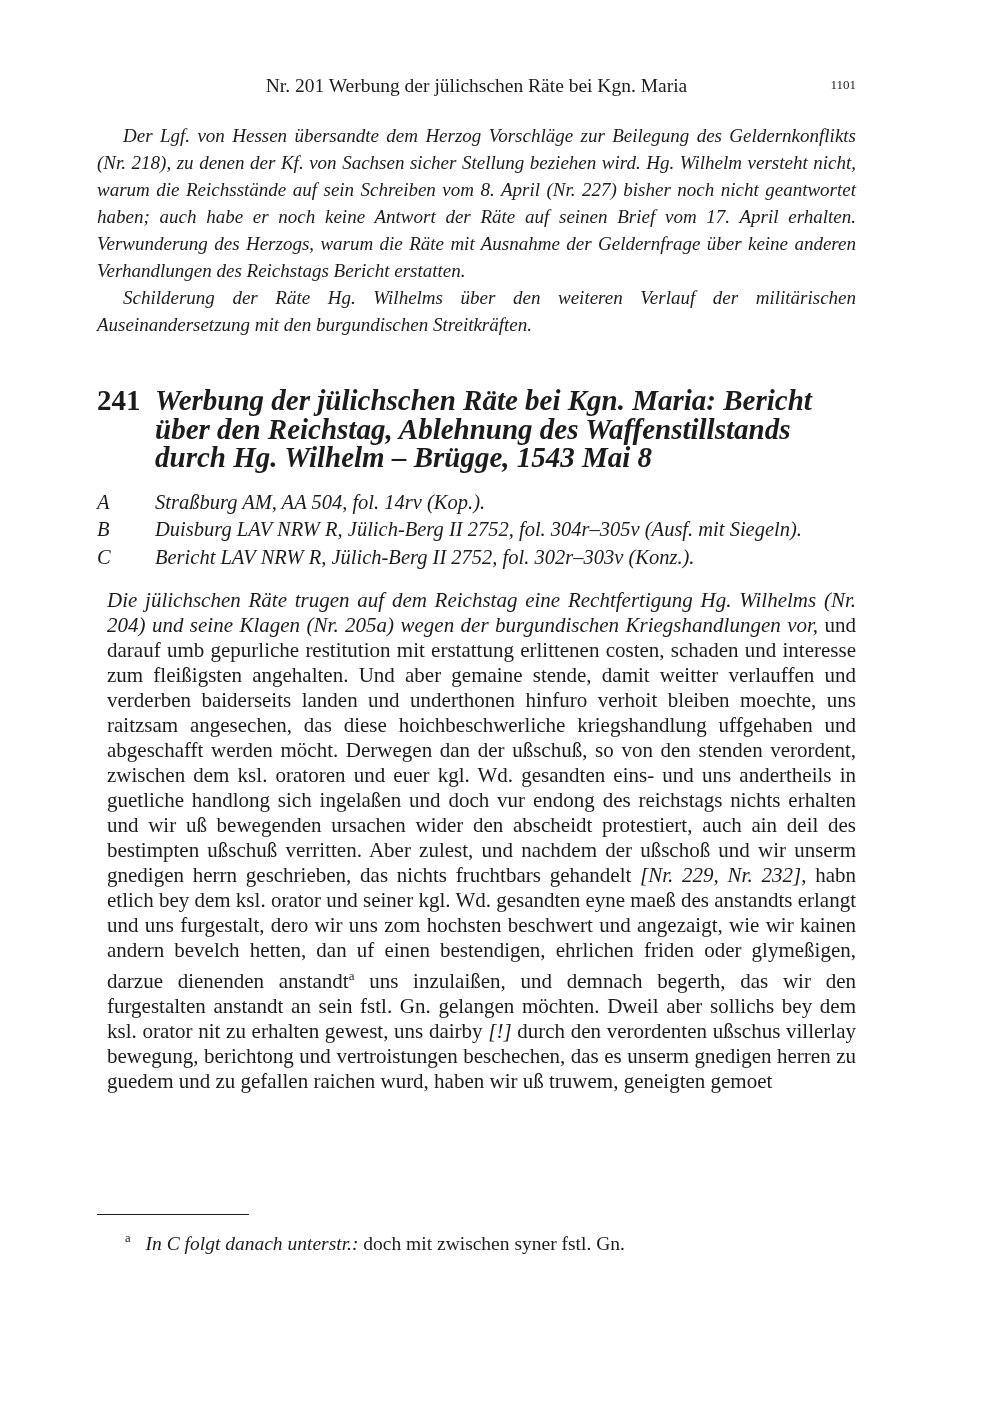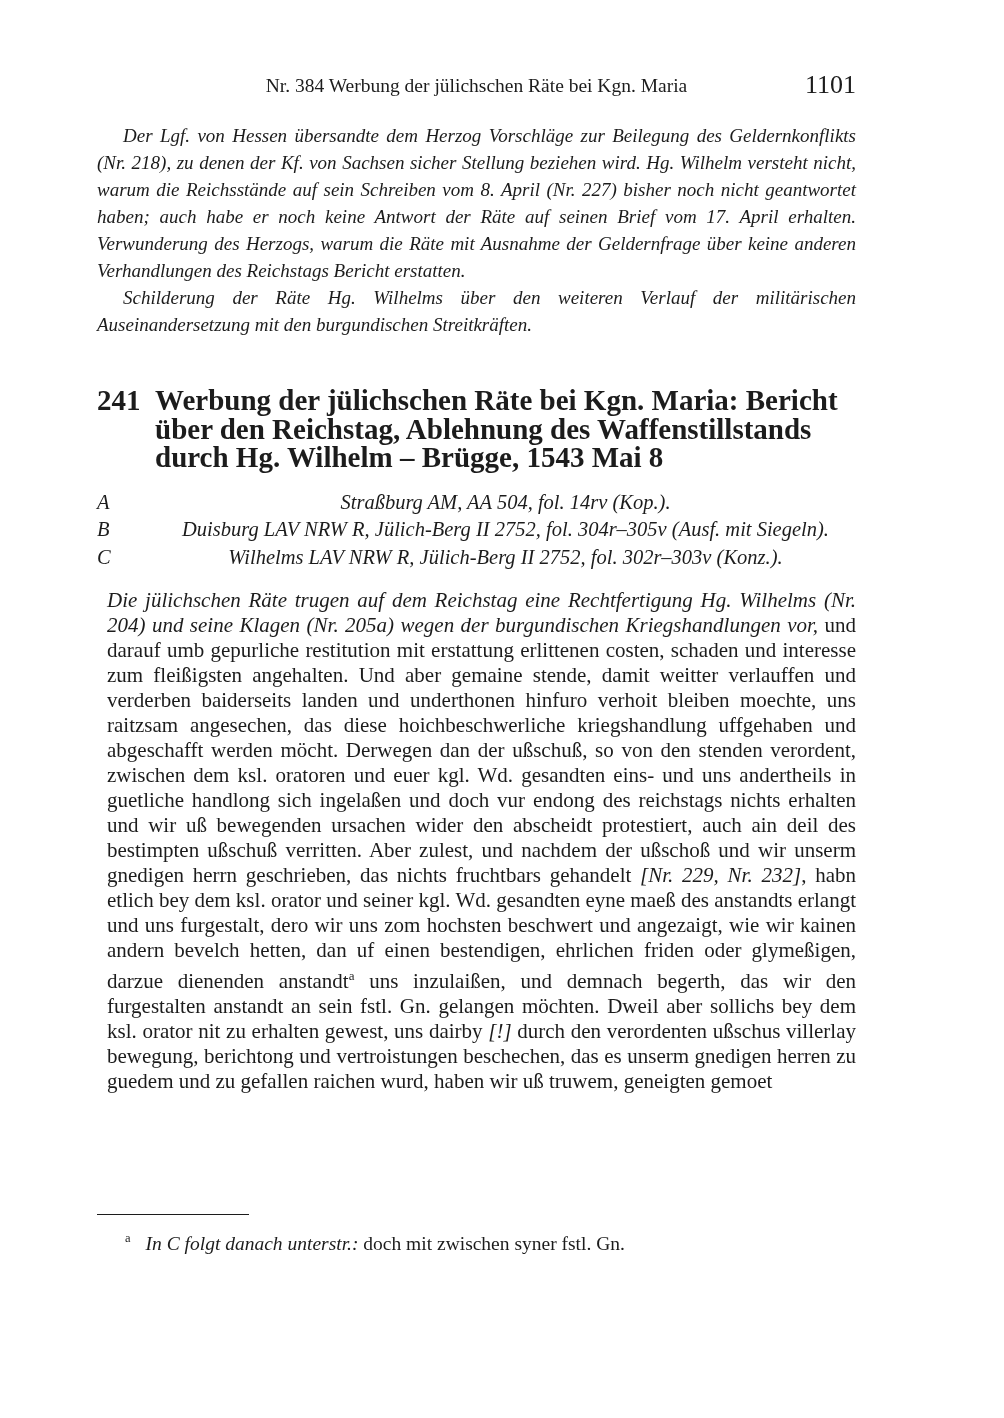--- a/index.html
+++ b/index.html
@@ -19,50 +19,50 @@
     position: relative;
     font-size: 19.5px;
     line-height: 24px;
     text-align: center;
     height: 24px;
   }
   .running-head .page-number {
     position: absolute;
     right: 0;
     top: -1px;
-    font-size: 26px;
+    font-size: 13px;
   }
   .summary { margin-top: 24px; }
   .summary-para {
     margin: 0;
     font-style: italic;
     font-size: 19px;
     line-height: 27px;
     text-align: justify;
     text-indent: 26px;
     hyphens: auto;
   }
   .entry-heading {
     display: flex;
     margin-top: 48px;
     font-weight: bold;
     font-size: 29px;
     line-height: 28.5px;
   }
   .entry-number { flex: none; width: 58px; font-style: normal; }
-  .entry-title { flex: 1; }
+  .entry-title { flex: 1; font-style: italic; }
   .sources {
     margin-top: 17px;
     font-style: italic;
     font-size: 20.5px;
     line-height: 27.5px;
   }
   .source-row { display: flex; }
   .source-siglum { flex: none; width: 58px; }
-  .source-desc { flex: 1; text-align: center; }
+  .source-desc { flex: 1; }
   .body-text {
     margin: 17px 0 0 10px;
     font-size: 21px;
     line-height: 25px;
     text-align: justify;
     hyphens: auto;
   }
   .seg-italic { font-style: italic; }
   .seg-roman { font-style: normal; }
   sup.seg-superscript { font-size: 13px; font-style: normal; }
@@ -87,21 +87,21 @@
     font-size: 12.5px;
     margin-right: 15px;
   }
 </style>
 </head>
 <body>
 
 <div class="page">
 
   <div class="running-head">
-    <span class="head-title">Nr. 384 Werbung der jülichschen Räte bei Kgn. Maria</span>
+    <span class="head-title">Nr. 201 Werbung der jülichschen Räte bei Kgn. Maria</span>
     <span class="page-number">1101</span>
   </div>
 
   <div class="summary">
     <p class="summary-para">Der Lgf. von Hessen übersandte dem Herzog Vorschläge zur Beilegung des Geldernkonflikts (Nr. 218), zu denen der Kf. von Sachsen sicher Stellung beziehen wird. Hg. Wilhelm versteht nicht, warum die Reichsstände auf sein Schreiben vom 8. April (Nr. 227) bisher noch nicht geantwortet haben; auch habe er noch keine Antwort der Räte auf seinen Brief vom 17. April erhalten. Verwunderung des Herzogs, warum die Räte mit Ausnahme der Geldernfrage über keine anderen Verhandlungen des Reichstags Bericht erstatten.</p>
     <p class="summary-para">Schilderung der Räte Hg. Wilhelms über den weiteren Verlauf der militärischen Auseinandersetzung mit den burgundischen Streitkräften.</p>
   </div>
 
   <div class="entry-heading">
     <span class="entry-number">241</span>
@@ -112,21 +112,21 @@
     <div class="source-row">
       <span class="source-siglum">A</span>
       <span class="source-desc">Straßburg AM, AA 504, fol. 14rv (Kop.).</span>
     </div>
     <div class="source-row">
       <span class="source-siglum">B</span>
       <span class="source-desc">Duisburg LAV NRW R, Jülich-Berg II 2752, fol. 304r–305v (Ausf. mit Siegeln).</span>
     </div>
     <div class="source-row">
       <span class="source-siglum">C</span>
-      <span class="source-desc">Wilhelms LAV NRW R, Jülich-Berg II 2752, fol. 302r–303v (Konz.).</span>
+      <span class="source-desc">Bericht LAV NRW R, Jülich-Berg II 2752, fol. 302r–303v (Konz.).</span>
     </div>
   </div>
 
   <p class="body-text"><span class="seg-italic">Die jülichschen Räte trugen auf dem Reichstag eine Rechtfertigung Hg. Wilhelms (Nr. 204) und seine Klagen (Nr. 205a) wegen der burgundischen Kriegshandlungen vor, </span><span class="seg-roman">und darauf umb gepurliche restitution mit erstattung erlittenen costen, schaden und interesse zum fleißigsten angehalten. Und aber gemaine stende, damit weitter verlauffen und verderben baiderseits landen und underthonen hinfuro verhoit bleiben moechte, uns raitzsam angesechen, das diese hoichbeschwerliche kriegshandlung uffgehaben und abgeschafft werden möcht. Derwegen dan der ußschuß, so von den stenden verordent, zwischen dem ksl. oratoren und euer kgl. Wd. gesandten eins- und uns andertheils in guetliche handlong sich ingelaßen und doch vur endong des reichstags nichts erhalten und wir uß bewegenden ursachen wider den abscheidt protestiert, auch ain deil des bestimpten ußschuß verritten. Aber zulest, und nachdem der ußschoß und wir unserm gnedigen herrn geschrieben, das nichts fruchtbars gehandelt </span><span class="seg-italic">[Nr. 229, Nr. 232]</span><span class="seg-roman">, habn etlich bey dem ksl. orator und seiner kgl. Wd. gesandten eyne maeß des anstandts erlangt und uns furgestalt, dero wir uns zom hochsten beschwert und angezaigt, wie wir kainen andern bevelch hetten, dan uf einen bestendigen, ehrlichen friden oder glymeßigen, darzue dienenden anstandt</span><sup class="seg-superscript">a</sup><span class="seg-roman"> uns inzulaißen, und demnach begerth, das wir den furgestalten anstandt an sein fstl. Gn. gelangen möchten. Dweil aber sollichs bey dem ksl. orator nit zu erhalten gewest, uns dairby </span><span class="seg-italic">[!]</span><span class="seg-roman"> durch den verordenten ußschus villerlay bewegung, berichtong und vertroistungen beschechen, das es unserm gnedigen herren zu guedem und zu gefallen raichen wurd, haben wir uß truwem, geneigten gemoet</span></p>
 
   <div class="footnote-area">
     <div class="footnote-rule"></div>
     <p class="footnote">
       <sup class="footnote-marker">a</sup><span><span class="seg-italic">In C folgt danach unterstr.:</span><span class="seg-roman"> doch mit zwischen syner fstl. Gn.</span></span>
     </p>

